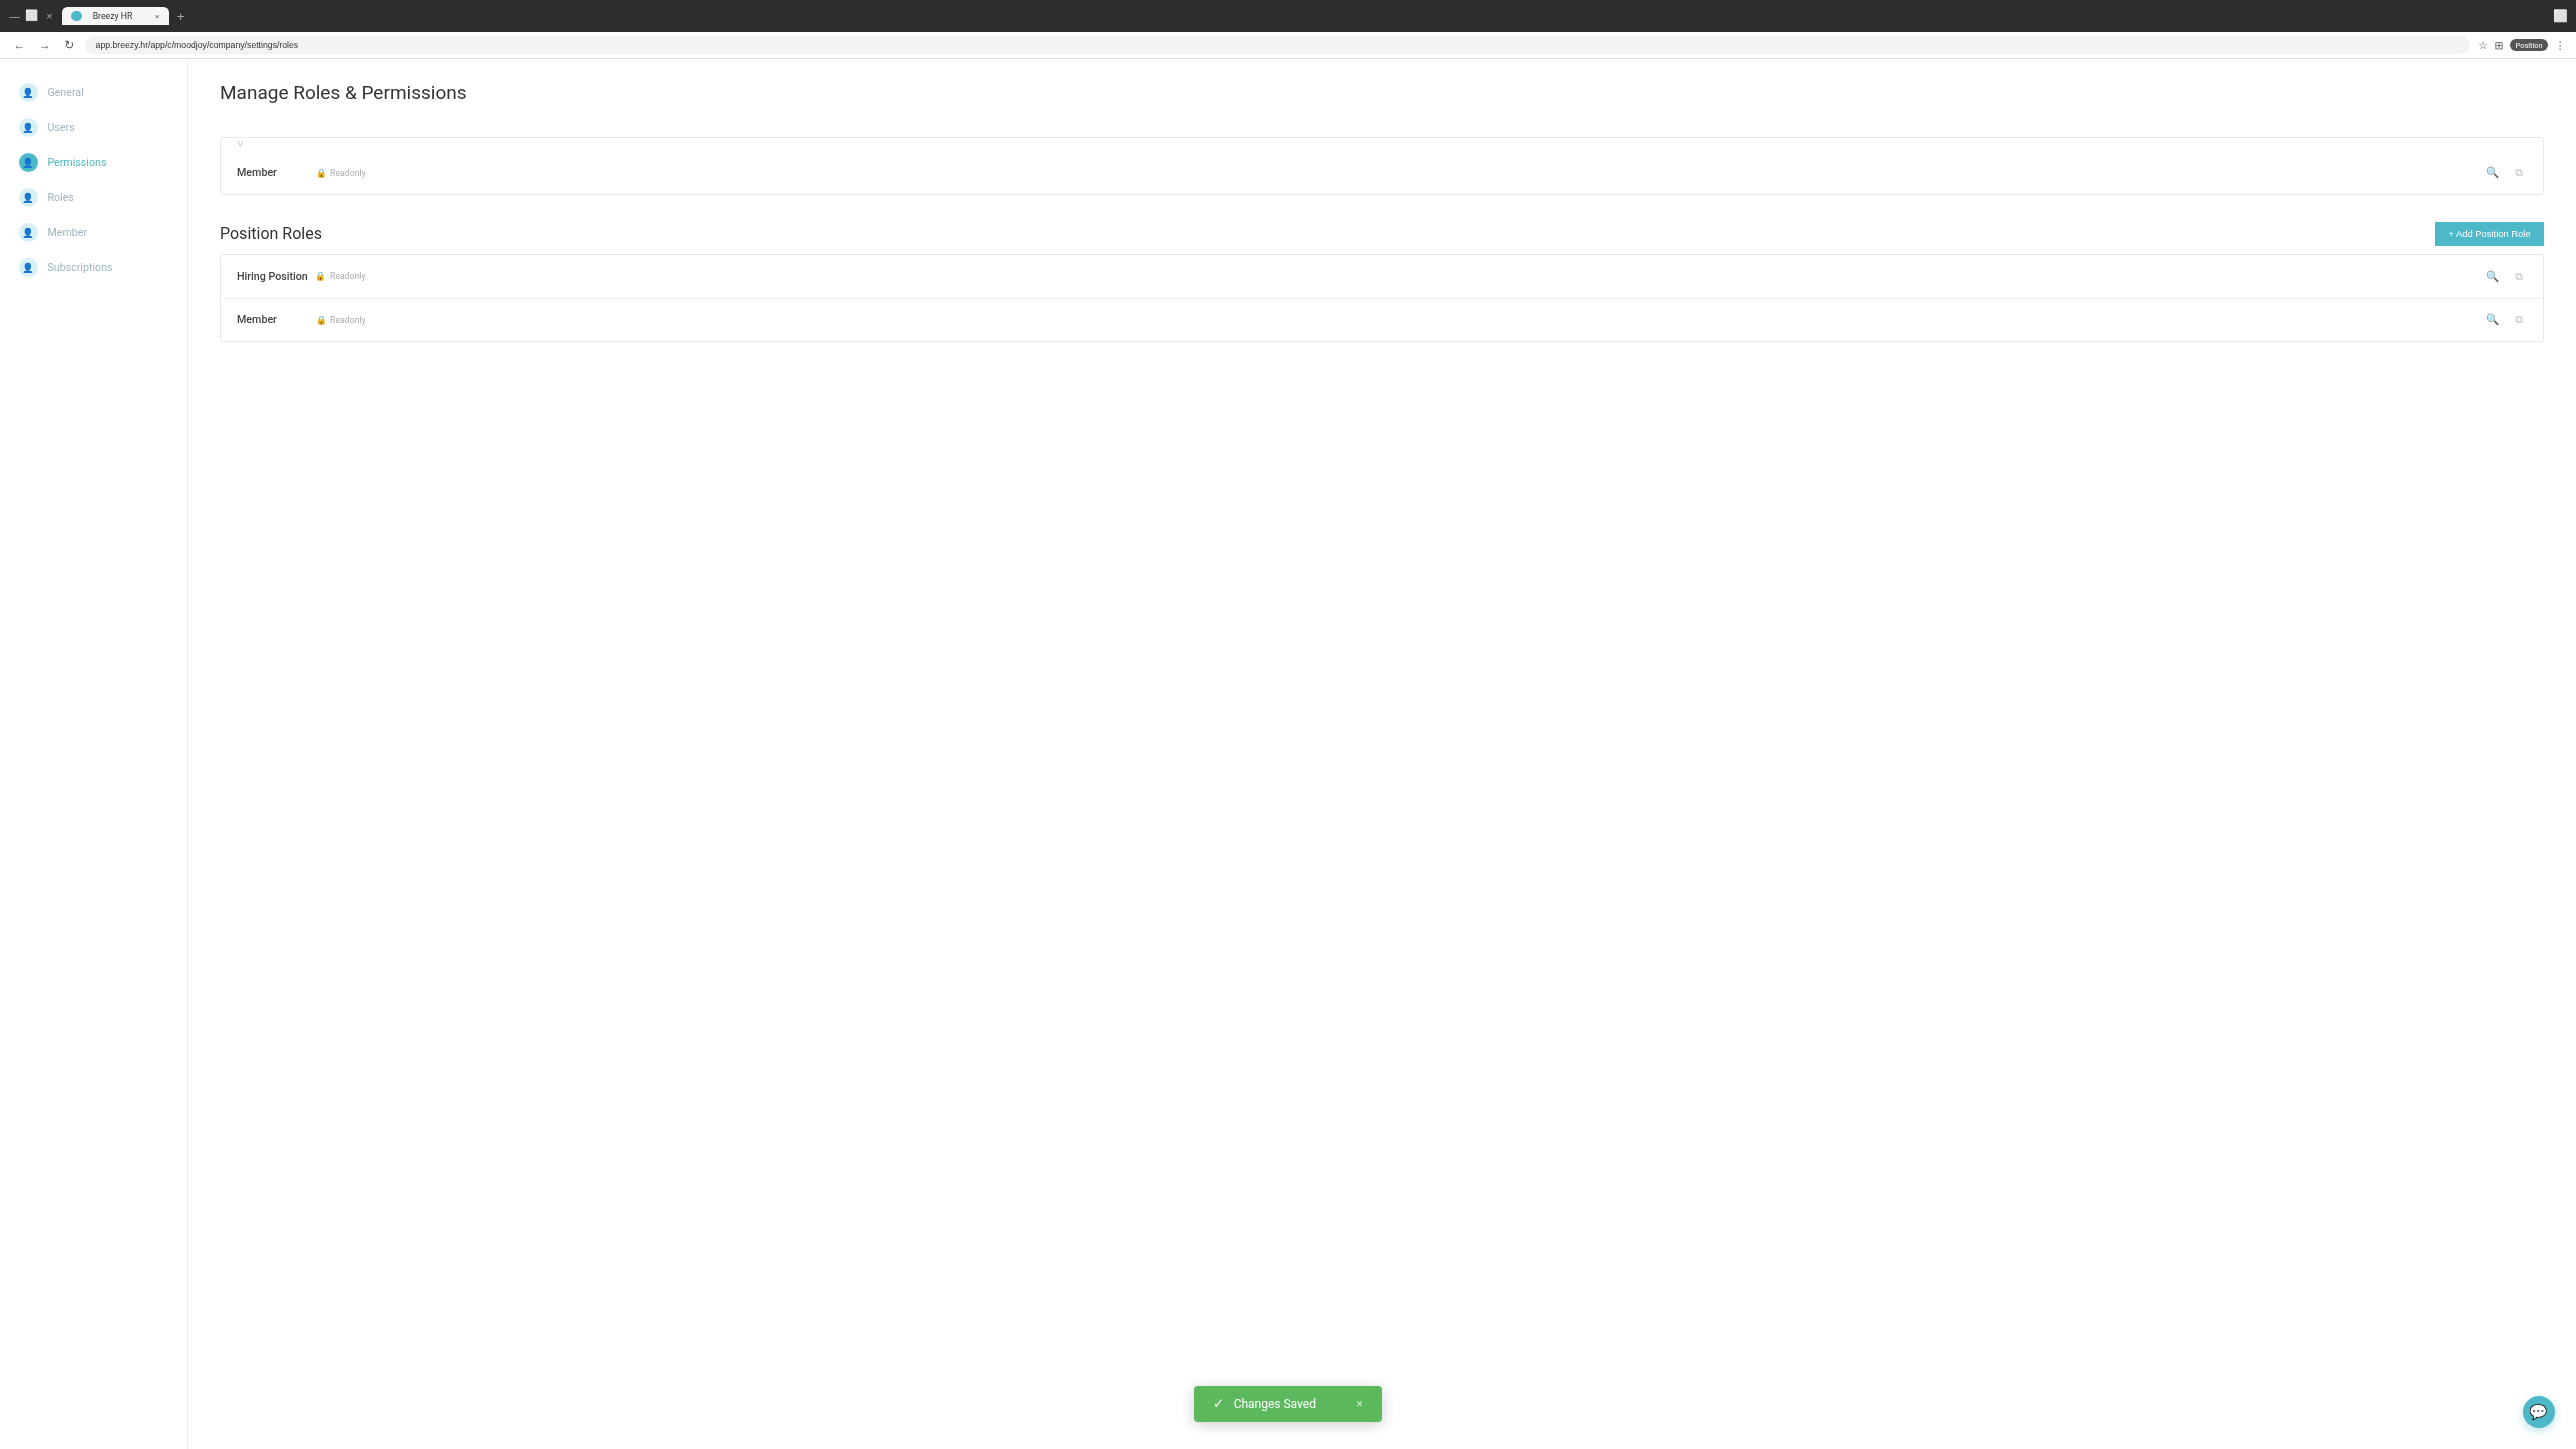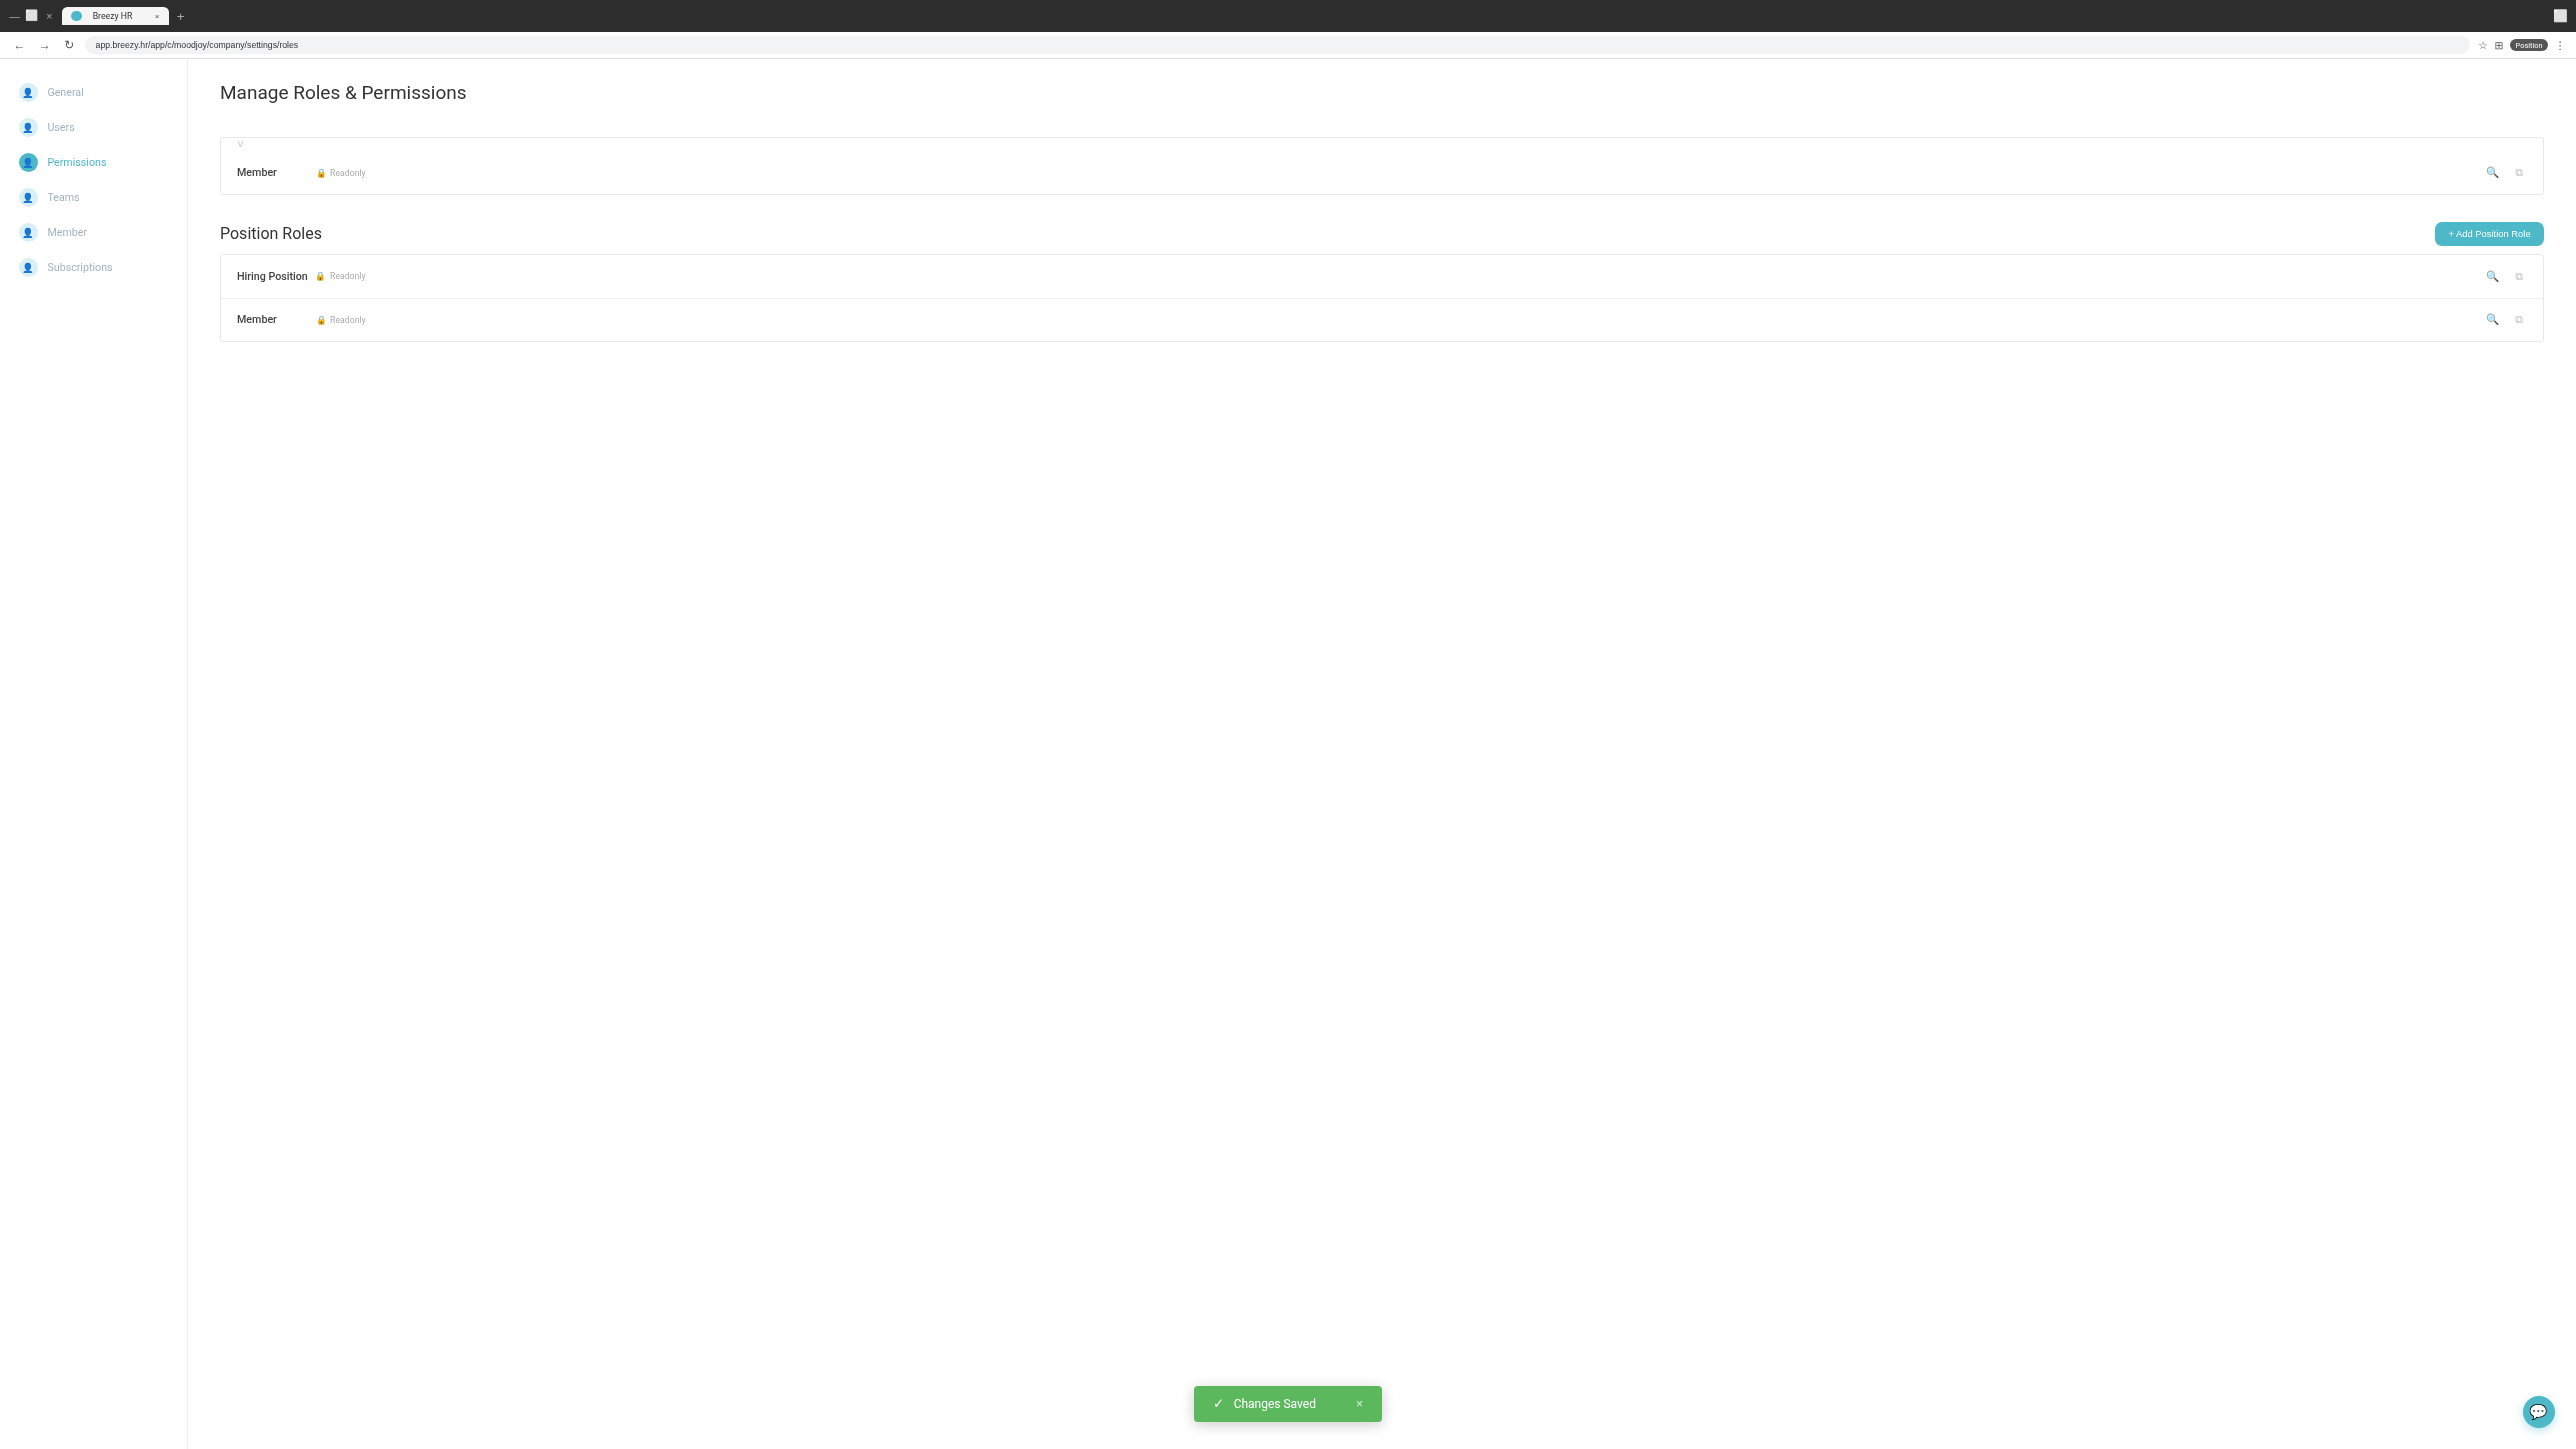--- a/index.html
+++ b/index.html
@@ -61,21 +61,21 @@
     .role-row:last-child { border-bottom: none; gap: 31px; }
     .role-name { font-size: 10.7px; color: #444; font-weight: 500; }
     .role-badge { display: flex; align-items: center; gap: 3.4px; margin-left: 8px; color: #aaa; font-size: 8.7px; }
     .lock-icon { font-size: 8.7px; }
     .role-actions { margin-left: auto; display: flex; gap: 8px; }
     .role-action-btn { background: none; border: none; color: #bbb; font-size: 10.7px; cursor: pointer; padding: 2.7px 4px; }
 
     
     .section-header { display: flex; align-items: center; justify-content: space-between; margin-bottom: 8px; padding-top: 5.4px; }
     .section-title { font-size: 16px; color: #333; font-weight: 400; }
-    .add-role-btn { background: #4db8c8; color: #fff; border: none; border-radius: 7px; padding: 6.7px 13.4px; font-size: 9.4px; cursor: pointer; white-space: nowrap; }
+    .add-role-btn { background: #4db8c8; color: #fff; border: none; border-radius: 0; padding: 6.7px 13.4px; font-size: 9.4px; cursor: pointer; white-space: nowrap; }
     .section-desc { color: #888; font-size: 9.4px; margin-bottom: 13.4px; line-height: 1.5; }
 
     
     .partial-card { background: #fff; border: 0.7px solid #e8e8e8; border-radius: 2.7px; margin-bottom: 21.5px; }
 
     
     .toast-overlay { position: fixed; bottom: 27px; left: 50%; transform: translateX(-50%); z-index: 1000; }
     .toast { background: #5cb85c; color: #fff; border-radius: 4px; padding: 10.7px 19px; display: flex; align-items: center; gap: 9.4px; font-size: 12px; min-width: 188px; box-shadow: 0 2.7px 13.4px rgba(0,0,0,0.2); }
     .toast-check { font-size: 13.4px; }
     .toast-close { margin-left: auto; background: none; border: none; color: rgba(255,255,255,0.8); font-size: 12px; cursor: pointer; }
@@ -139,21 +139,21 @@
     <div class="sidebar-item active">
       <div class="sidebar-icon">
         <span>👤</span>
       </div>
       <span class="sidebar-label">Permissions</span>
     </div>
     <div class="sidebar-item">
       <div class="sidebar-icon">
         <span>👤</span>
       </div>
-      <span class="sidebar-label">Teams</span>
+      <span class="sidebar-label">Roles</span>
     </div>
     <div class="sidebar-item">
       <div class="sidebar-icon">
         <span>👤</span>
       </div>
       <span class="sidebar-label">Member</span>
     </div>
     <div class="sidebar-item">
       <div class="sidebar-icon">
         <span>👤</span>

